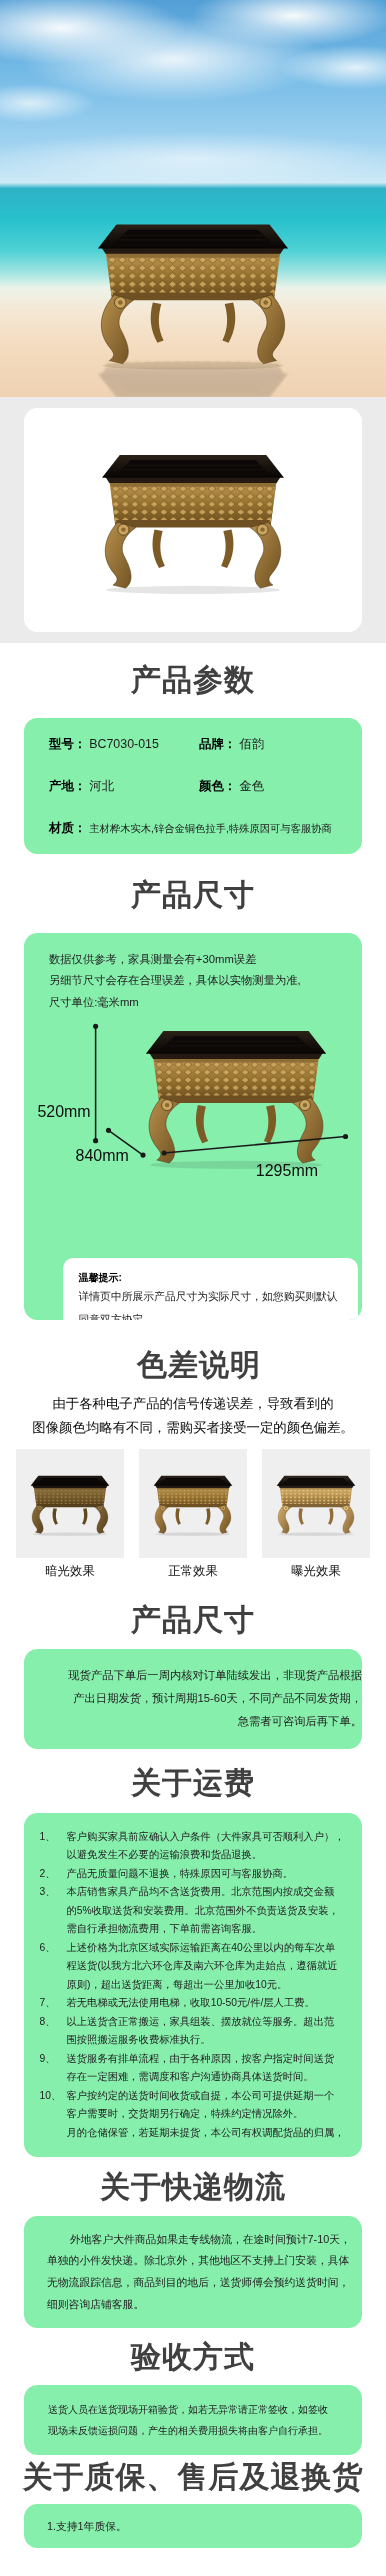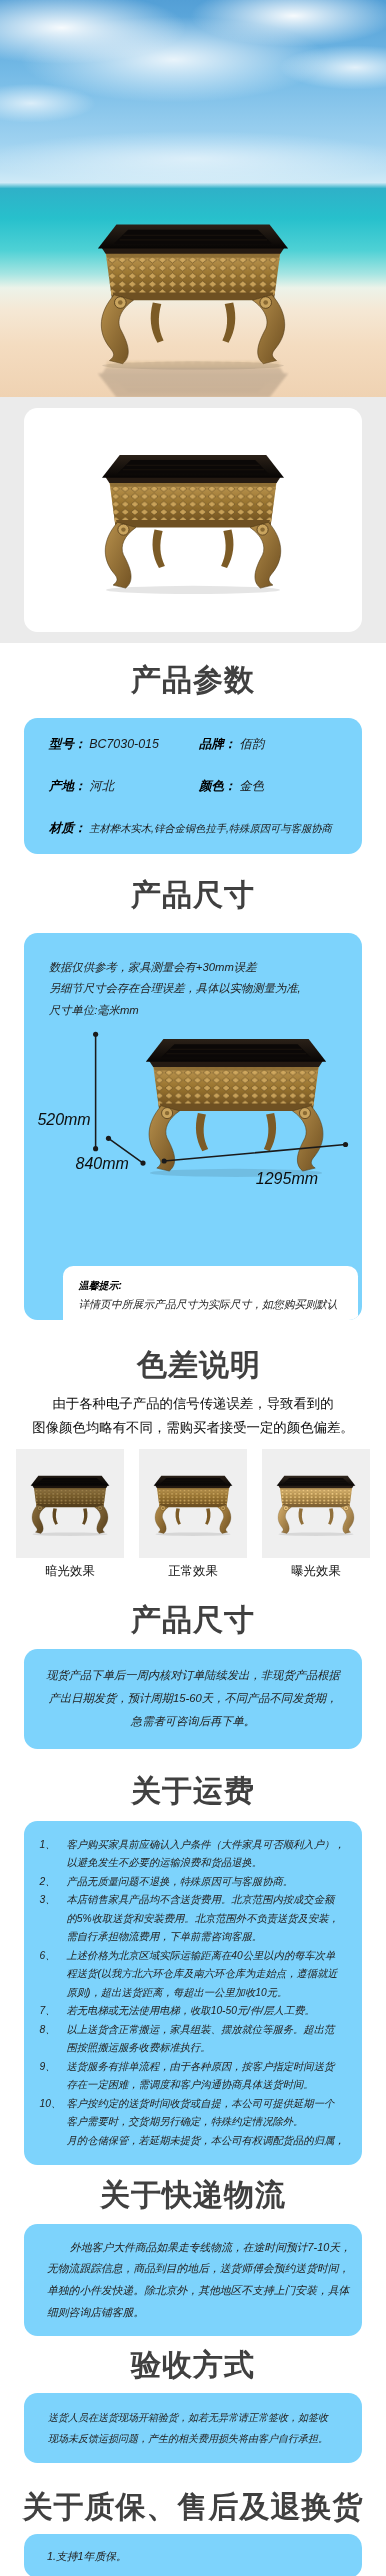--- a/index.html
+++ b/index.html
@@ -20,63 +20,63 @@
   .hero .refl{position:absolute;left:77px;top:361px;width:232px;height:41px;overflow:hidden;opacity:.16;filter:blur(1px);}
   .hero .refl svg{width:232px;height:155px;transform:scaleY(-1);margin-top:-109px;display:block;}
 
   
   .photo-band{height:246px;background:#ebebeb;padding-top:11.3px;box-sizing:border-box;}
   .photo-card{width:338px;height:224px;margin:0 auto;background:#fff;border-radius:13.4px;display:flex;align-items:center;justify-content:center;}
   .photo-card svg{width:222px;height:148px;}
 
   
   .sec-title{margin:0 auto;text-align:center;font-size:30px;line-height:35px;font-weight:700;color:#404040;letter-spacing:1px;}
-  .gcard{width:338px;margin-left:24px;margin-right:24px;background:#7dd3fc;border-radius:13.4px;box-sizing:border-box;overflow:hidden;font-style:italic;}
+  .gcard{width:338px;margin-left:24px;margin-right:24px;background:#86efac;border-radius:13.4px;box-sizing:border-box;overflow:hidden;}
   .nw{white-space:nowrap;}
 
   .t-params{margin-top:18.5px;}
   .t-size{margin-top:23px;}
   .t-cd{margin-top:27px;margin-left:12px;}
   .t-ship{margin-top:20.6px;}
-  .t-freight{margin-top:24px;}
+  .t-freight{margin-top:16px;}
   .t-log{margin-top:12.4px;}
   .t-acc{margin-top:11.3px;}
-  .t-war{margin-top:26px;}
+  .t-war{margin-top:4px;}
 
   
   .param-card{margin-top:21.6px;padding:17.5px 15.5px 17.5px 25px;}
   .p-row{display:flex;align-items:baseline;font-size:12.4px;margin-bottom:25px;}
   .p-row:last-child{margin-bottom:0;}
   .p-col1{display:flex;align-items:baseline;width:150px;flex:none;}
   .p-col1.wide{width:auto;}
   .p-col2{display:flex;align-items:baseline;}
   .p-label{font-weight:700;color:#000;flex:none;}
   .p-val{margin-left:3.1px;color:#1a1a1a;}
   .p-val.small{font-size:10.3px;}
 
   
-  .size-card{margin-top:20.6px;height:387px;padding-top:24px;}
+  .size-card{margin-top:20.6px;height:387px;padding-top:16px;}
   .size-notes{padding-left:25px;font-size:11.3px;line-height:21.6px;color:#222;}
   .dim-svg{display:block;margin:7.2px auto 0;width:338px;height:161px;}
   .tip-box{margin:76px 4.1px 0 39px;background:#fff;border-radius:10.3px;padding:13.4px 15.5px 14.4px;}
   .tip-title{font-size:10px;font-weight:700;color:#000;}
   .tip-line{font-size:10.8px;line-height:23px;color:#222;}
 
   
   .cd-desc{margin-top:10.3px;text-align:center;font-size:13.4px;line-height:24px;color:#0a0a0a;}
   .effects{margin-top:9.3px;display:flex;justify-content:center;gap:15px;}
   .effect-col{width:108px;}
   .effect-img{width:108px;height:109px;background:#efefef;display:flex;align-items:center;justify-content:center;}
   .effect-img svg{width:96px;height:64px;}
   .fx-dark svg{filter:brightness(.78) saturate(.95);}
   .fx-bright svg{filter:brightness(1.22) saturate(.82);}
   .effect-label{margin-top:5.2px;text-align:center;font-size:12.4px;line-height:17.5px;color:#111;}
 
   
-  .ship-card{margin-top:12.4px;padding:15.5px 0;text-align:center;font-size:11.3px;line-height:23px;color:#222;}
+  .ship-card{margin-top:12.4px;padding:15.5px 0;text-align:right;font-size:11.3px;line-height:23px;color:#222;}
 
   
   .freight-card{margin-top:13.4px;padding:14.4px 7.2px 14.4px 15.5px;font-size:10.3px;line-height:18.5px;color:#222;}
   .fr-item{display:flex;}
   .fr-num{flex:none;width:27px;}
   .fr-lines{flex:1;}
 
   
   .log-card{margin-top:12.4px;padding:12.4px 0 12.4px 23px;font-size:10.8px;line-height:21.6px;color:#222;}
   .indent{padding-left:23px;}
@@ -303,22 +303,22 @@
         <div class="nw">客户按约定的送货时间收货或自提，本公司可提供延期一个</div>
         <div class="nw">客户需要时，交货期另行确定，特殊约定情况除外。</div>
         <div class="nw">月的仓储保管，若延期未提货，本公司有权调配货品的归属，</div>
       </div>
     </div>
   </div>
 
   <h2 class="sec-title t-log">关于快递物流</h2>
   <div class="gcard log-card">
     <div class="nw indent">外地客户大件商品如果走专线物流，在途时间预计7-10天，</div>
+    <div class="nw">单独的小件发快递。除北京外，其他地区不支持上门安装，具体</div>
     <div class="nw">无物流跟踪信息，商品到目的地后，送货师傅会预约送货时间，</div>
-    <div class="nw">单独的小件发快递。除北京外，其他地区不支持上门安装，具体</div>
     <div class="nw">细则咨询店铺客服。</div>
   </div>
 
   <h2 class="sec-title t-acc">验收方式</h2>
   <div class="gcard acc-card">
     <div class="nw">送货人员在送货现场开箱验货，如若无异常请正常签收，如签收</div>
     <div class="nw">现场未反馈运损问题，产生的相关费用损失将由客户自行承担。</div>
   </div>
 
   <h2 class="sec-title t-war">关于质保、售后及退换货</h2>

